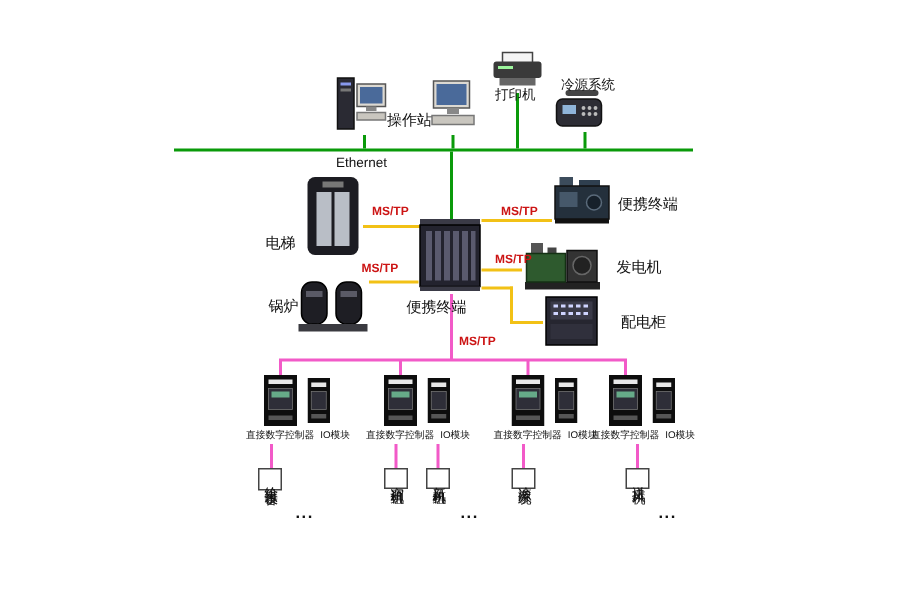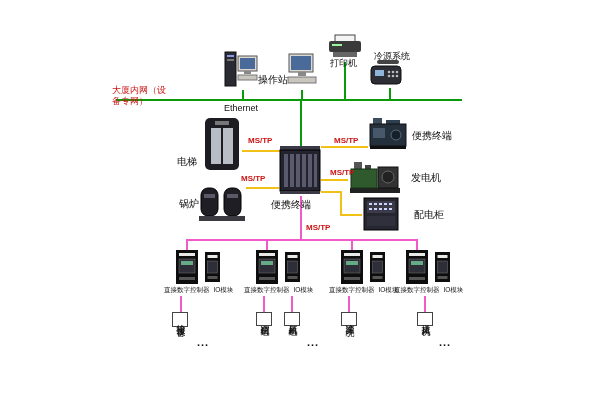--- a/index.html
+++ b/index.html
@@ -93,22 +93,20 @@
       <rect x="6" y="12" width="9" height="6" fill="#8fb4d9"></rect>
       <circle cx="20" cy="14" r="1.3" fill="#bbb"></circle>
         <circle cx="24" cy="14" r="1.3" fill="#bbb"></circle>
         <circle cx="28" cy="14" r="1.3" fill="#bbb"></circle>
       <circle cx="20" cy="18" r="1.3" fill="#bbb"></circle>
         <circle cx="24" cy="18" r="1.3" fill="#bbb"></circle>
         <circle cx="28" cy="18" r="1.3" fill="#bbb"></circle>
     </svg>
   </span>
 
-  <div class="lbl sm red pre" style="left:112px;top:85px;text-align:left">大厦内网（设
-备专网）</div>
   <div class="lbl sm" style="left:224px;top:103px">Ethernet</div>
 
   <div class="lbl" style="left:177px;top:155px">电梯</div>
   <span class="icon" style="left:202px;top:116px">
     <svg width="40" height="56" viewBox="0 0 40 56">
       <rect x="3" y="2" width="34" height="52" rx="5" fill="#1c1c22"></rect>
       <rect x="13" y="5" width="14" height="4" fill="#777"></rect>
       <rect x="9" y="12" width="10" height="36" fill="#b9bec6"></rect>
       <rect x="21" y="12" width="10" height="36" fill="#b9bec6"></rect>
     </svg>

